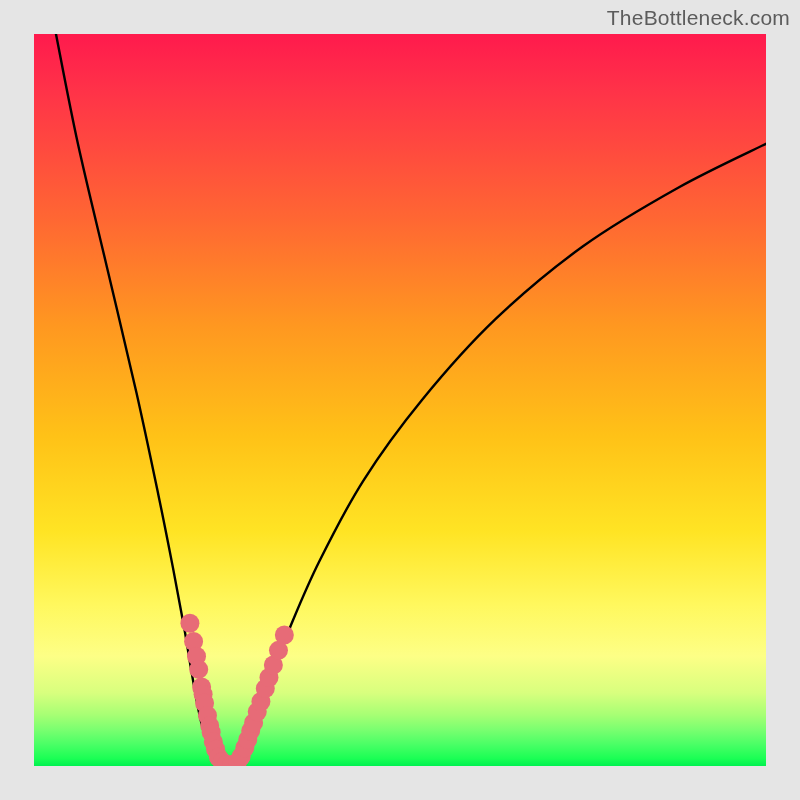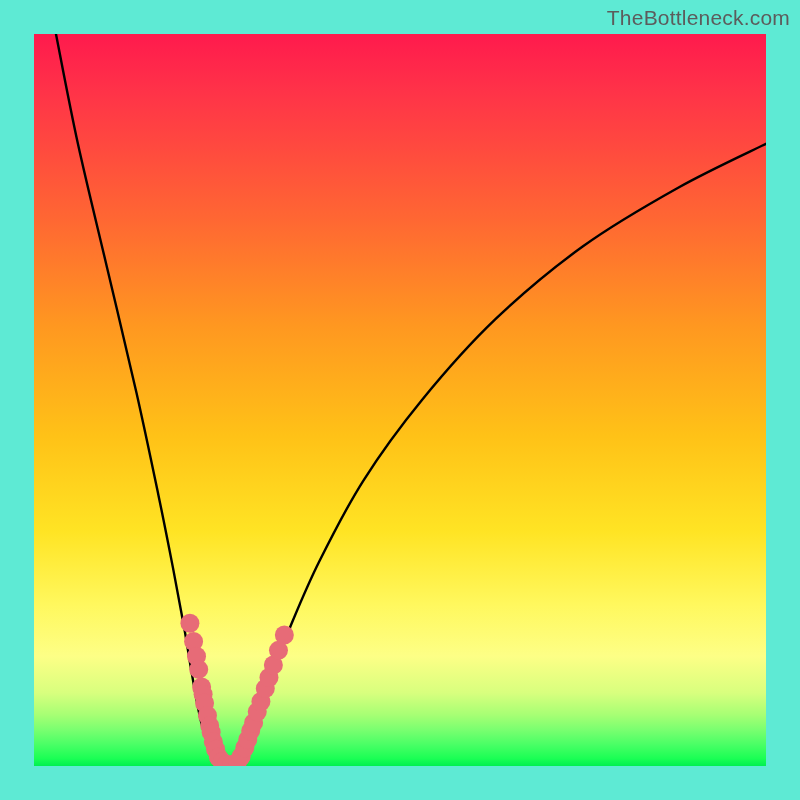--- a/index.html
+++ b/index.html
@@ -7,21 +7,21 @@
     padding: 0;
     width: 800px;
     height: 800px;
     overflow: hidden;
     background: #000;
     font-family: Arial, Helvetica, sans-serif;
   }
   .frame {
     position: absolute;
     inset: 0;
-    background: #5eead4;
+    background: #e5e5e5;
   }
   .plot-area {
     position: absolute;
     left: 34px;
     top: 34px;
     width: 732px;
     height: 732px;
     overflow: hidden;
   }
   .gradient {

